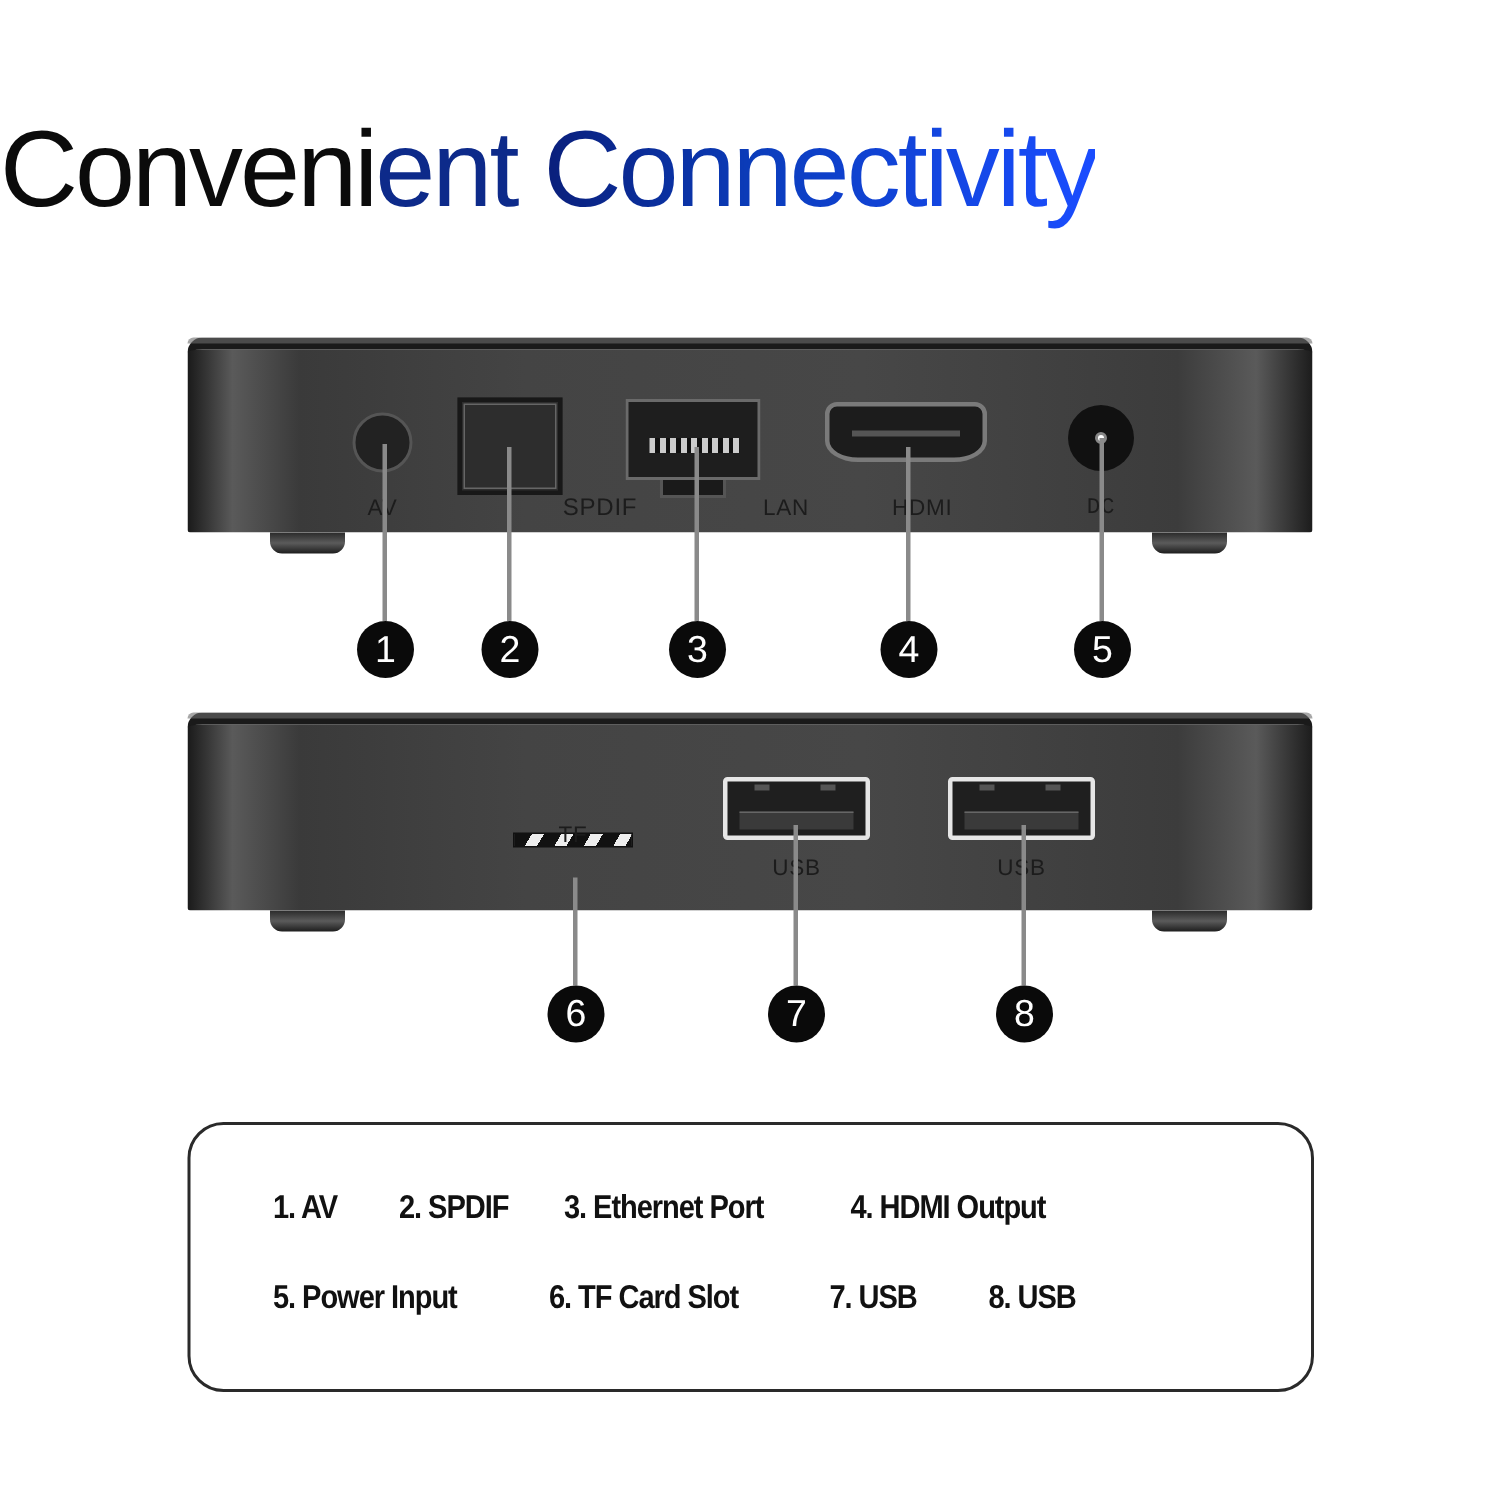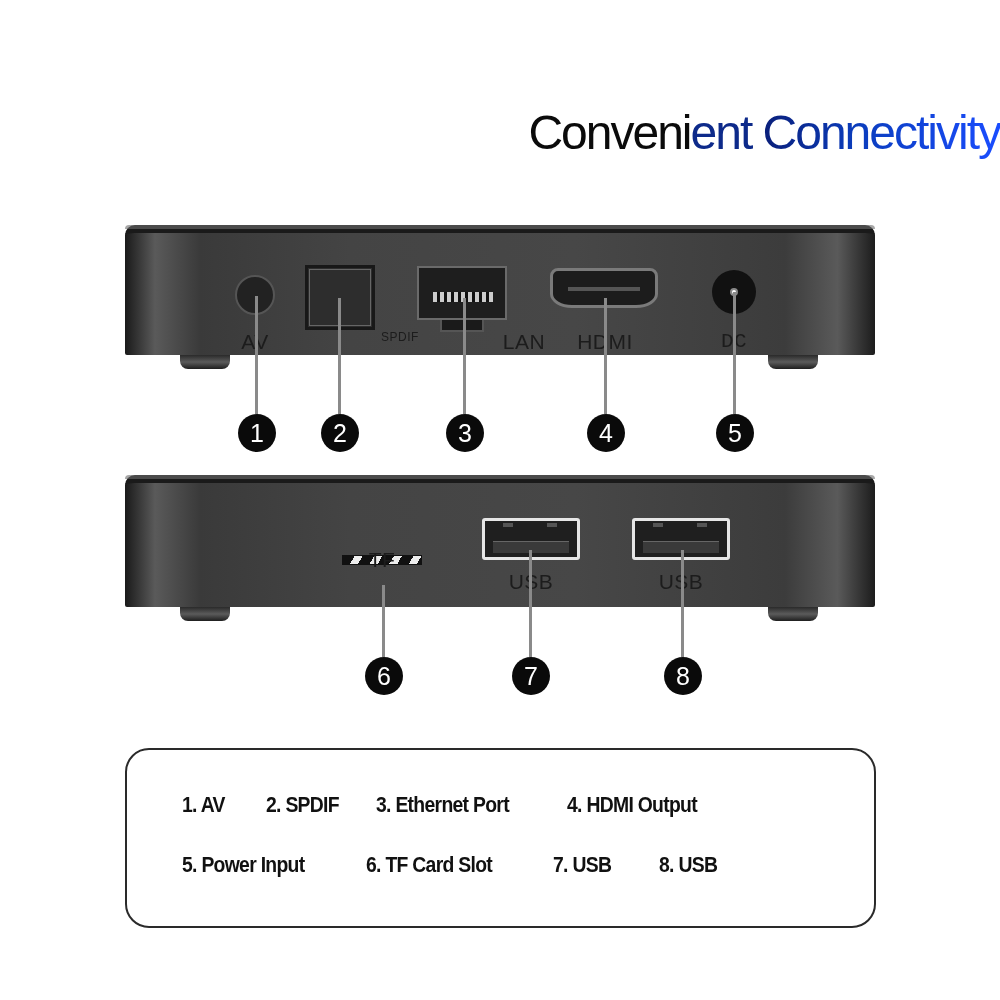--- a/index.html
+++ b/index.html
@@ -1,21 +1,21 @@
 <!DOCTYPE html>
 <html><head>
   <meta charset="utf-8">
   <style>
     * { box-sizing: border-box; margin: 0; padding: 0; }
     html, body { width: 1000px; height: 1000px; background: #ffffff; overflow: hidden; }
     body { position: relative; font-family: "Liberation Sans", sans-serif; }
 
     .title {
-      position: absolute; left: 0; top: 88px; width: 1000px; text-align: right;
-      font-size: 48px; font-weight: 400; letter-spacing: -2px; line-height: 90px;
+      position: absolute; left: 0; top: 68px; width: 1000px; text-align: left;
+      font-size: 72px; font-weight: 400; letter-spacing: -2px; line-height: 90px;
       font-family: "Liberation Sans", sans-serif;
     }
     .title .t1 { color: #0b0b0b; }
     .title .t2 {
       background: linear-gradient(90deg, #0a1f7a 0%, #0b3dbd 40%, #1a4dff 100%);
       -webkit-background-clip: text; background-clip: text; color: transparent;
     }
     .title .t1b { color: #0d2a8a; }
 
     
@@ -32,21 +32,21 @@
     .dev1 { top: 225px; height: 130px; }
     .dev2 { top: 475px; height: 132px; }
 
     .foot {
       position: absolute; width: 50px; height: 14px;
       background: linear-gradient(180deg, #2a2a2a, #5b5b5b 50%, #1e1e1e);
       border-radius: 0 0 8px 8px;
     }
 
     .port-label {
-      position: absolute; color: #1c1c1c; font-size: 21px; letter-spacing: 0.5px;
+      position: absolute; color: #1c1c1c; font-size: 15px; letter-spacing: 0.5px;
       font-family: "Liberation Sans", sans-serif; text-align: center;
     }
 
     .av-port { position: absolute; left: 235px; top: 275px; width: 40px; height: 40px; border-radius: 50%; background: #222; border: 2px solid #555; }
     .spdif-port { position: absolute; left: 305px; top: 265px; width: 70px; height: 65px; background: #2d2d2d; border: 3px solid #181818; outline: 1px solid #666; outline-offset: -5px; }
     .lan-port { position: absolute; left: 417px; top: 266px; width: 90px; height: 54px; background: #1e1e1e; border: 2px solid #6a6a6a; }
     .lan-port .pins { position: absolute; left: 14px; top: 24px; width: 60px; height: 10px; background: repeating-linear-gradient(90deg, #ccc 0 4px, #111 4px 7px); }
     .lan-tab { position: absolute; left: 440px; top: 320px; width: 44px; height: 12px; background: #1a1a1a; border: 2px solid #555; border-top: none; }
     .hdmi-port { position: absolute; left: 550px; top: 268px; width: 108px; height: 40px; background: #1c1c1c; border: 3px solid #7a7a7a; border-radius: 8px 8px 22px 22px / 8px 8px 14px 14px; }
     .hdmi-port .slot { position: absolute; left: 15px; top: 16px; width: 72px; height: 4px; background: #555; }
@@ -82,32 +82,32 @@
 <div class="title"><span class="t1">Conveni</span><span class="t1b">ent </span><span class="t2">Connectivity</span></div>
 
 <div class="device dev1"></div>
 <div class="foot" style="left:180px;top:355px;"></div>
 <div class="foot" style="left:768px;top:355px;"></div>
 
 <div class="av-port"></div>
 <div class="port-label" style="left:235px;top:330px;width:40px;">AV</div>
 
 <div class="spdif-port"></div>
-<div class="port-label" style="left:375px;top:330px;width:50px;font-size:12px;">SPDIF</div>
+<div class="port-label" style="left:375px;top:330px;width:50px;font-size:16px;">SPDIF</div>
 
 <div class="lan-port">
     <div class="pins"></div>
   </div>
 <div class="lan-tab"></div>
 <div class="port-label" style="left:500px;top:330px;width:48px;">LAN</div>
 
 <div class="hdmi-port">
     <div class="slot"></div>
   </div>
-<div class="port-label" style="left:575px;top:330px;width:60px;">HDMI</div>
+<div class="port-label" style="left:575px;top:330px;width:60px;text-align:right;">HDMI</div>
 
 <div class="dc-port">
     <div class="pin"></div>
   </div>
 <div class="port-label" style="left:714px;top:330px;width:40px;font-family:Liberation Mono, monospace;">DC</div>
 
 <div class="leader" style="left:255px;top:296px;height:118px;"></div>
 <div class="marker" style="left:238px;top:414px;">1</div>
 
 <div class="leader" style="left:338px;top:298px;height:116px;"></div>

